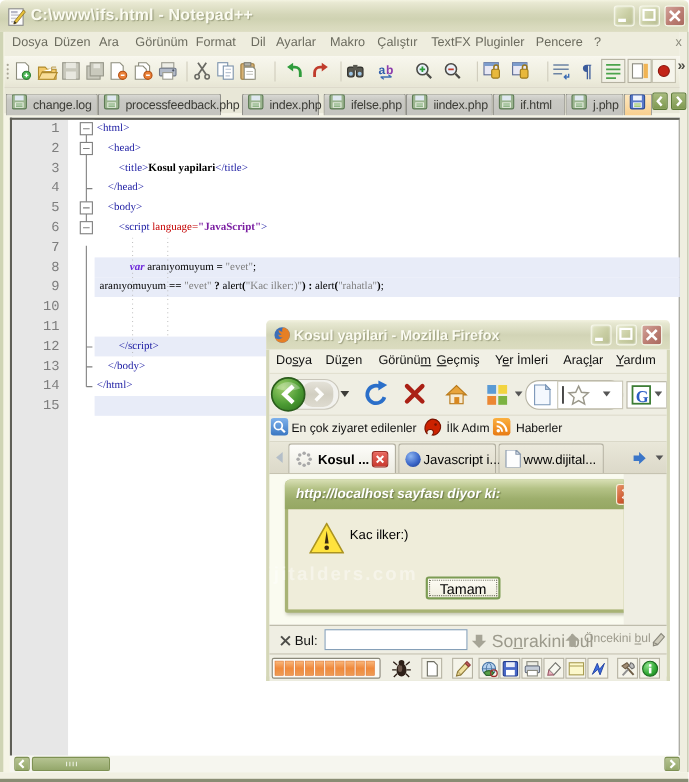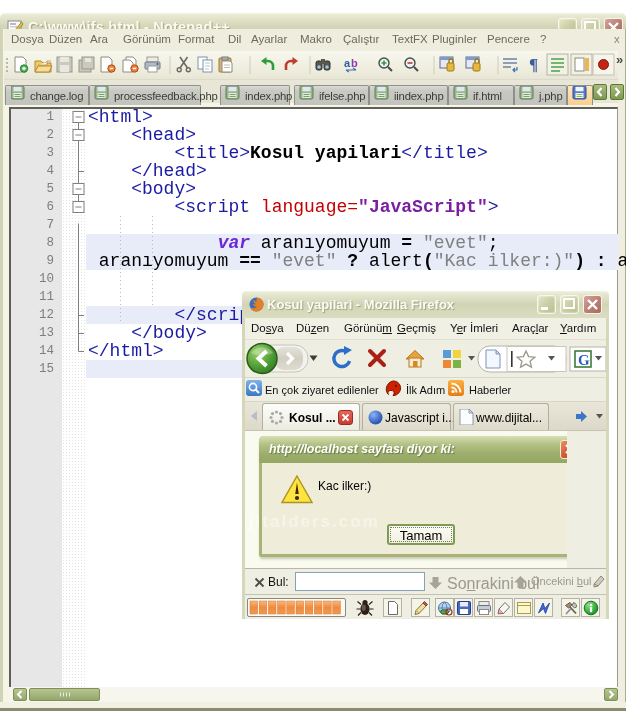--- a/index.html
+++ b/index.html
@@ -2,21 +2,21 @@
 <html><head>
 <meta charset="utf-8">
 <style>
   * { margin:0; padding:0; box-sizing:border-box; }
   html,body { width:626px; height:711px; overflow:hidden; }
   body { position:relative; font-family:"Liberation Sans", sans-serif; background:#fff; }
   .abs { position:absolute; }
   
   #np-title { left:0; top:0; width:626px; height:29px;
     background:linear-gradient(#f4f4e2 0%, #e9e9d3 8%, #d4d6b8 45%, #cfd2b2 60%, #d9dabd 85%, #dcddc2 100%);
-    border-radius:5px 5px 0 0;margin-top:13px; }
+    border-radius:5px 5px 0 0; }
   #np-title .ttext { position:absolute; left:28px; top:6px; color:#fbfbf1; font-weight:bold; font-size:14.5px;
     text-shadow:1px 1px 1px rgba(90,95,60,.45); letter-spacing:.2px;}
   .winbtn { position:absolute; width:19px; height:19px; border-radius:3px; border:1px solid #f6f7ea; }
   .wb-olive { background:linear-gradient(135deg,#e3e6c8 0%,#c8cda2 55%,#b8bd92 100%); box-shadow:inset 0 0 2px #fff;}
   .wb-red { background:linear-gradient(135deg,#d3a39b 0%,#bb7d72 55%,#a96a5f 100%); }
   
   #bL { left:0; top:29px; width:9px; height:673px; background:#f5f4e6; border-left:3px solid #cfd4b4;}
   #bR { left:618px; top:29px; width:8px; height:673px; background:#efeee0; border-right:1px solid #aaaf8d;}
   #bB { left:0; top:702px; width:626px; height:9px; background:#f1f0e2; border-bottom:3px solid #898c73;}
   
@@ -33,21 +33,21 @@
   
   #etopband { left:9px; top:103px; width:609px; height:4px; background:#f5f4e6; }
   #editor { left:9px; top:107px; width:609px; height:580px; background:#fff;
      border-top:2px solid #5f5f57; border-left:2px solid #5f5f57; border-right:1px solid #9a9a90;}
   #gutter { position:absolute; left:0; top:0; width:51px; height:578px; background:#e7e7e7; }
   #foldm { position:absolute; left:51px; top:0; width:24px; height:578px; background:#fff;
     background-image:radial-gradient(#e2e2e2 22%, transparent 24%); background-size:3px 3px; }
   .lnum { position:absolute; width:43px; text-align:right; font-family:"Liberation Mono",monospace;
      font-size:12.5px; color:#7e7e7e; line-height:18px; }
   .selrow { position:absolute; left:75px; background:#e8ecf8; height:18px; }
-  .cline { position:absolute; left:77px; font-family:Liberation Mono, monospace; font-size:18px;
+  .cline { position:absolute; left:77px; font-family:Liberation Serif, serif; font-size:10px;
      line-height:18px; white-space:pre; color:#000; }
   .tg { color:#1a1aa2; }
   .st { color:#808080; }
   .at { color:#c40000; }
   .vl { color:#7b1fa2; font-weight:bold; }
   .kw { color:#6d28d9; font-weight:bold; font-style:italic; }
   .op { font-weight:bold; }
   .bb { font-weight:bold; }
   
   

